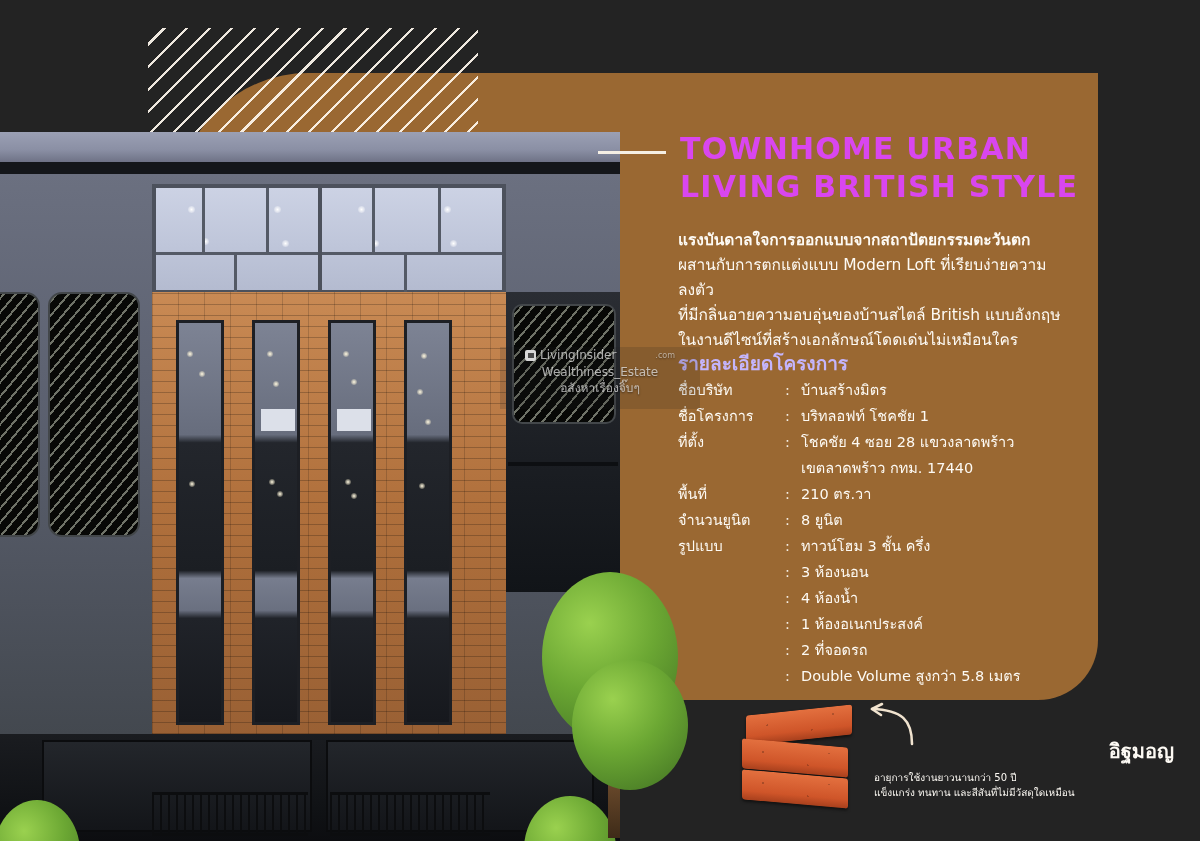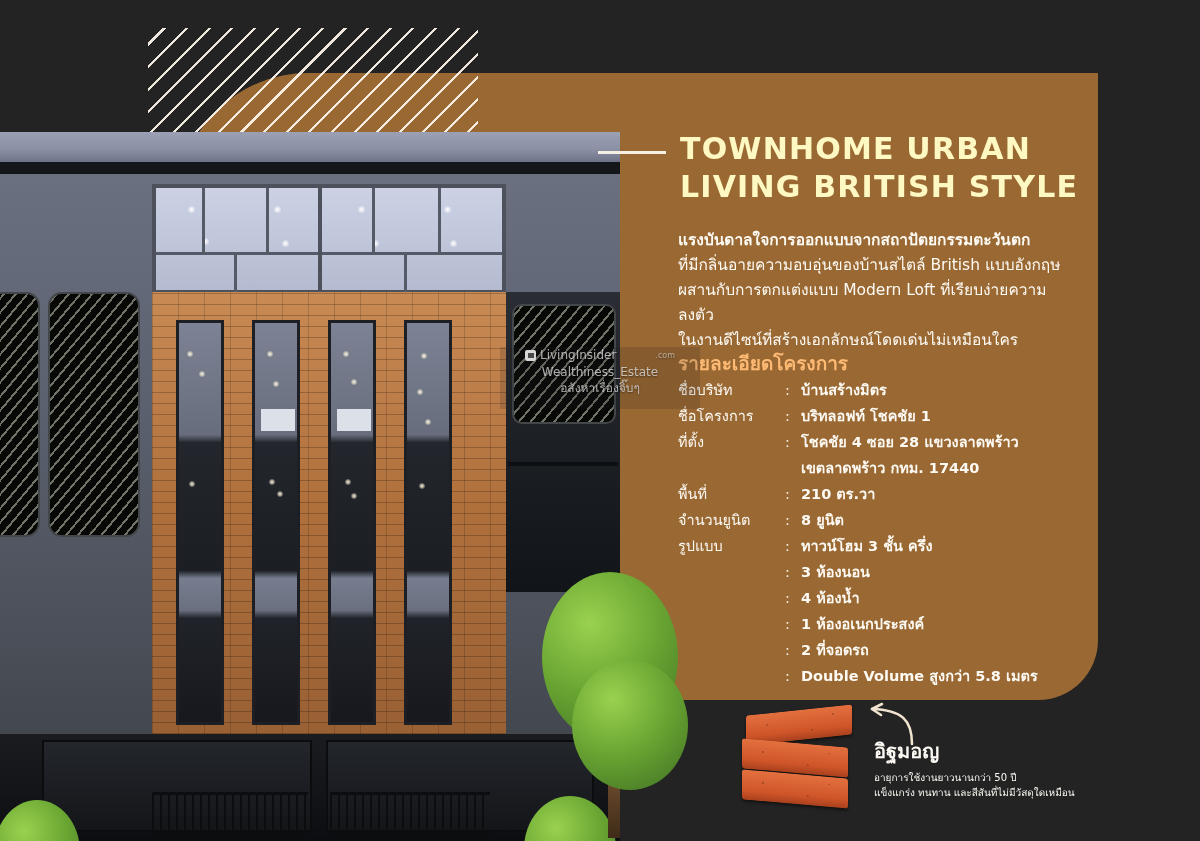--- a/index.html
+++ b/index.html
@@ -129,42 +129,42 @@
     background: radial-gradient(circle at 35% 30%, #9ad14f 0%, #6ba733 45%, #3f6f22 100%);
   }
 
   
   .rule {
     position:absolute; left:598px; top:151px; width:68px; height:3px;
     background:#f5efe4;
   }
   .headline {
     position:absolute; left:680px; top:130px; width:420px;
-    color:#fef9c3; font-weight:bold; font-size:30px; line-height:1.28;
+    color:#d946ef; font-weight:bold; font-size:30px; line-height:1.28;
     letter-spacing:1.2px;
     font-family:"DejaVu Sans","Liberation Sans",sans-serif;
   }
   .intro {
     position:absolute; left:678px; top:228px; width:400px;
     color:#fdfaf4; font-size:15.5px; line-height:1.62;
   }
   .intro .bold { font-weight:bold; }
 
   .details-title {
     position:absolute; left:678px; top:348px;
-    color:#fdba74; font-weight:bold; font-size:19px;
+    color:#c4b5fd; font-weight:bold; font-size:19px;
   }
   .details {
     position:absolute; left:678px; top:383px; width:420px;
     color:#fdfaf4; font-size:14.5px; line-height:1.0;
   }
   .drow { display:flex; align-items:flex-start; height:26px; }
   .dlabel { width:107px; flex:0 0 107px; }
   .dcolon { width:16px; flex:0 0 16px; opacity:.92; }
-  .dvalue { flex:1 1 auto;font-weight:bold; }
+  .dvalue { flex:1 1 auto; }
 
   
   .watermark {
     position:absolute; left:500px; top:347px; width:200px; height:62px;
     text-align:center; color:rgba(235,235,235,.72); font-size:12px;
     line-height:1.38; text-shadow:0 1px 2px rgba(0,0,0,.55);
     background: rgba(30,30,30,0.16);
   }
   .wm-brand { display:flex; justify-content:center; align-items:center; gap:4px; }
   .wm-logo {
@@ -186,21 +186,21 @@
                       radial-gradient(circle at 82% 25%, rgba(0,0,0,.2) 0 1px, rgba(0,0,0,0) 1px),
                       linear-gradient(180deg,#e3703f 0%, #cf5529 70%, #a8401d 100%);
     box-shadow:0 2px 3px rgba(0,0,0,.5);
   }
   .brk.b1 { left:6px; top:0px; transform: skewY(-6deg); }
   .brk.b2 { left:2px; top:33px; transform: skewY(5deg); }
   .brk.b3 { left:2px; top:64px; transform: skewY(5deg); }
   .callout {
     position:absolute; left:874px; top:735px; width:300px; color:#fdfaf4;
   }
-  .callout .c-title { font-size:20px; font-weight:bold; margin-bottom:4px; }
+  .callout .c-title { font-size:20px; font-weight:bold; margin-bottom:4px;text-align:right; }
   .callout .c-line { font-size:10px; line-height:1.48; }
   .arrow { position:absolute; left:862px; top:702px; width:54px; height:44px; }
 </style>
 </head>
 <body>
 
 <div id="poster">
 
   <div class="brown-panel"></div>
   <div class="hatch"></div>
@@ -285,22 +285,22 @@
               background:linear-gradient(180deg,#6b4a2c,#3e2b18);"></div>
 
   <div class="rule"></div>
   <div class="headline">
     <div>TOWNHOME URBAN</div>
     <div>LIVING BRITISH STYLE</div>
   </div>
 
   <div class="intro">
     <div class="bold">แรงบันดาลใจการออกแบบจากสถาปัตยกรรมตะวันตก</div>
+    <div>ผสานกับการตกแต่งแบบ Modern Loft ที่เรียบง่ายความลงตัว</div>
     <div>ที่มีกลิ่นอายความอบอุ่นของบ้านสไตล์ British แบบอังกฤษ</div>
-    <div>ผสานกับการตกแต่งแบบ Modern Loft ที่เรียบง่ายความลงตัว</div>
     <div>ในงานดีไซน์ที่สร้างเอกลักษณ์โดดเด่นไม่เหมือนใคร</div>
   </div>
 
   <div class="details-title">รายละเอียดโครงการ</div>
   <div class="details" id="details-list">
       <div class="drow">
         <div class="dlabel">ชื่อบริษัท</div>
         <div class="dcolon">:</div>
         <div class="dvalue">บ้านสร้างมิตร</div>
       </div>

